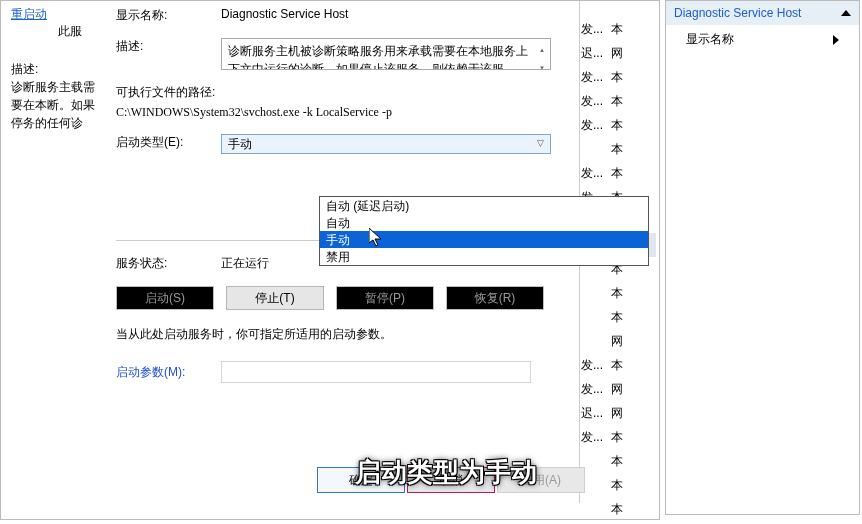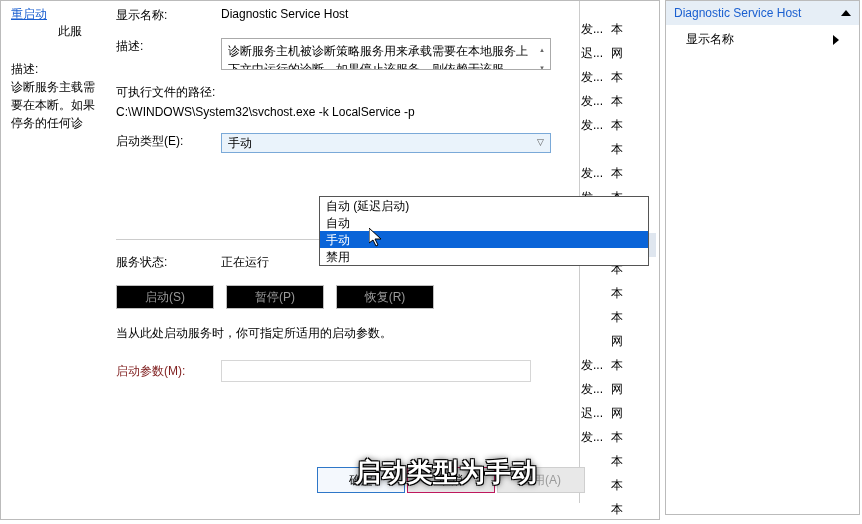--- a/index.html
+++ b/index.html
@@ -47,21 +47,21 @@
     padding: 3px 18px 3px 6px;
     line-height: 18px;
     overflow: hidden;
   }
   .desc-scroll {
     position: absolute; right: 2px; top: 2px; bottom: 2px; width: 12px;
     display: flex; flex-direction: column; justify-content: space-between;
   }
   .desc-scroll span { font-size: 7px; color: #666; text-align: center; }
   .path-label { margin-bottom: 4px; }
-  .path-val { margin-bottom: 14px; }
+  .path-val { margin-bottom: 14px; font-family: Liberation Serif, serif; }
   .select-box {
     border: 1px solid #7aa9d8;
     background: #eaf3fb;
     height: 20px;
     width: 330px;
     padding: 2px 6px;
     position: relative;
     display: flex; align-items: center;
   }
   .select-box .chev {
@@ -94,21 +94,21 @@
     background: #000000;
     color: #9a9a9a;
     display: flex; align-items: center; justify-content: center;
   }
   .btn.enabled {
     background: #e6e6e6;
     border: 1px solid #b5b5b5;
     color: #000;
   }
   .param-row { display: flex; align-items: center; margin-top: 18px; }
-  .param-row .lab { width: 105px; color: #7f1d1d; }
+  .param-row .lab { width: 105px; color: #1d4ed8; }
   .param-row .inp {
     border: 1px solid #d6d6d6;
     height: 22px; width: 310px;
     background: #fff;
   }
   .bottom-btns {
     position: absolute;
     left: 280px; bottom: 26px;
     display: flex; gap: 2px; margin-left: 36px;
   }
@@ -206,20 +206,21 @@
 
     <div class="hr"></div>
 
     <div class="below-drop">
       <div class="row">
         <div class="lab">服务状态:</div>
         <div class="val">正在运行</div>
       </div>
       <div class="btn-row">
         <div class="btn">启动(S)</div>
+        <div class="btn enabled">停止(T)</div>
         <div class="btn">暂停(P)</div>
         <div class="btn">恢复(R)</div>
       </div>
       <div>当从此处启动服务时，你可指定所适用的启动参数。</div>
       <div class="param-row">
         <div class="lab">启动参数(M):</div>
         <div class="inp"></div>
       </div>
     </div>
 

